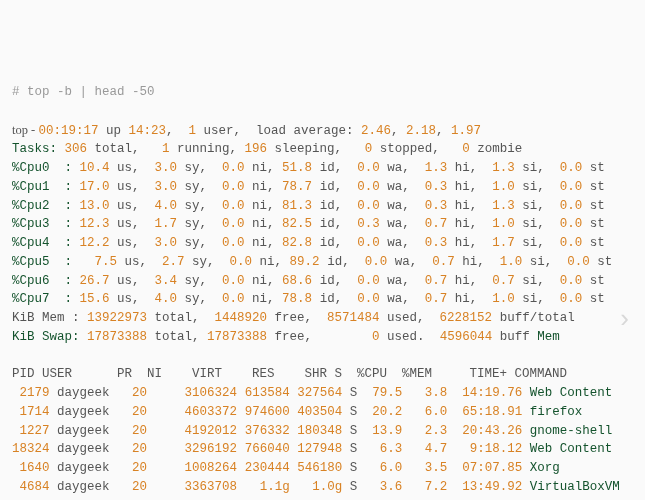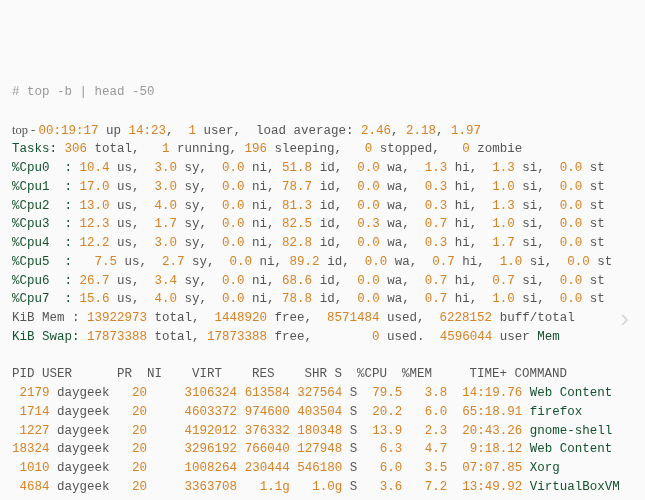--- a/index.html
+++ b/index.html
@@ -40,28 +40,28 @@
 <span class="blue">Tasks: </span><span class="orange">306</span><span> total,   </span><span class="orange">1</span><span> running, </span><span class="orange">196</span><span> sleeping,   </span><span class="orange">0</span><span> stopped,   </span><span class="orange">0</span><span> zombie</span>
 <span id="cpu-block"><span class="blue">%Cpu0  : </span><span class="orange">10.4</span> us,  <span class="orange">3.0</span> sy,  <span class="orange">0.0</span> ni, <span class="orange">51.8</span> id,  <span class="orange">0.0</span> wa,  <span class="orange">1.3</span> hi,  <span class="orange">1.3</span> si,  <span class="orange">0.0</span> st
 <span class="blue">%Cpu1  : </span><span class="orange">17.0</span> us,  <span class="orange">3.0</span> sy,  <span class="orange">0.0</span> ni, <span class="orange">78.7</span> id,  <span class="orange">0.0</span> wa,  <span class="orange">0.3</span> hi,  <span class="orange">1.0</span> si,  <span class="orange">0.0</span> st
 <span class="blue">%Cpu2  : </span><span class="orange">13.0</span> us,  <span class="orange">4.0</span> sy,  <span class="orange">0.0</span> ni, <span class="orange">81.3</span> id,  <span class="orange">0.0</span> wa,  <span class="orange">0.3</span> hi,  <span class="orange">1.3</span> si,  <span class="orange">0.0</span> st
 <span class="blue">%Cpu3  : </span><span class="orange">12.3</span> us,  <span class="orange">1.7</span> sy,  <span class="orange">0.0</span> ni, <span class="orange">82.5</span> id,  <span class="orange">0.3</span> wa,  <span class="orange">0.7</span> hi,  <span class="orange">1.0</span> si,  <span class="orange">0.0</span> st
 <span class="blue">%Cpu4  : </span><span class="orange">12.2</span> us,  <span class="orange">3.0</span> sy,  <span class="orange">0.0</span> ni, <span class="orange">82.8</span> id,  <span class="orange">0.0</span> wa,  <span class="orange">0.3</span> hi,  <span class="orange">1.7</span> si,  <span class="orange">0.0</span> st
 <span class="blue">%Cpu5  :  </span><span class="orange"> 7.5</span> us,  <span class="orange">2.7</span> sy,  <span class="orange">0.0</span> ni, <span class="orange">89.2</span> id,  <span class="orange">0.0</span> wa,  <span class="orange">0.7</span> hi,  <span class="orange">1.0</span> si,  <span class="orange">0.0</span> st
 <span class="blue">%Cpu6  : </span><span class="orange">26.7</span> us,  <span class="orange">3.4</span> sy,  <span class="orange">0.0</span> ni, <span class="orange">68.6</span> id,  <span class="orange">0.0</span> wa,  <span class="orange">0.7</span> hi,  <span class="orange">0.7</span> si,  <span class="orange">0.0</span> st
 <span class="blue">%Cpu7  : </span><span class="orange">15.6</span> us,  <span class="orange">4.0</span> sy,  <span class="orange">0.0</span> ni, <span class="orange">78.8</span> id,  <span class="orange">0.0</span> wa,  <span class="orange">0.7</span> hi,  <span class="orange">1.0</span> si,  <span class="orange">0.0</span> st
 </span><span>KiB Mem : </span><span class="orange">13922973</span><span> total,  </span><span class="orange">1448920</span><span> free,  </span><span class="orange">8571484</span><span> used,  </span><span class="orange">6228152</span><span> buff/total</span>
-<span class="blue">KiB Swap: </span><span class="orange">17873388</span><span> total, </span><span class="orange">17873388</span><span> free,        </span><span class="orange">0</span><span> used.  </span><span class="orange">4596044</span><span> user </span><span class="blue">Mem</span>
+<span class="blue">KiB Swap: </span><span class="orange">17873388</span><span> total, </span><span class="orange">17873388</span><span> free,        </span><span class="orange">0</span><span> used.  </span><span class="orange">4596044</span><span> buff </span><span class="blue">Mem</span>
 
 <span>PID USER      PR  NI    VIRT    RES    SHR S  %CPU  %MEM     TIME+ COMMAND</span>
 <span id="proc-block"><span class="orange"> 2179</span> <span>daygeek </span><span class="orange">  20</span> <span class="orange">   </span> <span class="orange">3106324</span> <span class="orange">613584</span> <span class="orange">327564</span> <span>S</span>  <span class="orange">79.5</span>  <span class="orange"> 3.8</span> <span class="orange"> 14:19.76</span> <span class="blue">Web Content</span>
 <span class="orange"> 1714</span> <span>daygeek </span><span class="orange">  20</span> <span class="orange">   </span> <span class="orange">4603372</span> <span class="orange">974600</span> <span class="orange">403504</span> <span>S</span>  <span class="orange">20.2</span>  <span class="orange"> 6.0</span> <span class="orange"> 65:18.91</span> <span class="blue">firefox</span>
 <span class="orange"> 1227</span> <span>daygeek </span><span class="orange">  20</span> <span class="orange">   </span> <span class="orange">4192012</span> <span class="orange">376332</span> <span class="orange">180348</span> <span>S</span>  <span class="orange">13.9</span>  <span class="orange"> 2.3</span> <span class="orange"> 20:43.26</span> <span class="blue">gnome-shell</span>
 <span class="orange">18324</span> <span>daygeek </span><span class="orange">  20</span> <span class="orange">   </span> <span class="orange">3296192</span> <span class="orange">766040</span> <span class="orange">127948</span> <span>S</span>  <span class="orange"> 6.3</span>  <span class="orange"> 4.7</span> <span class="orange">  9:18.12</span> <span class="blue">Web Content</span>
-<span class="orange"> 1010</span> <span>daygeek </span><span class="orange">  20</span> <span class="orange">   </span> <span class="orange">1008264</span> <span class="orange">230444</span> <span class="orange">546180</span> <span>S</span>  <span class="orange"> 6.0</span>  <span class="orange"> 3.5</span> <span class="orange"> 07:07.85</span> <span class="blue">Xorg</span>
+<span class="orange"> 1640</span> <span>daygeek </span><span class="orange">  20</span> <span class="orange">   </span> <span class="orange">1008264</span> <span class="orange">230444</span> <span class="orange">546180</span> <span>S</span>  <span class="orange"> 6.0</span>  <span class="orange"> 3.5</span> <span class="orange"> 07:07.85</span> <span class="blue">Xorg</span>
 <span class="orange"> 4684</span> <span>daygeek </span><span class="orange">  20</span> <span class="orange">   </span> <span class="orange">3363708</span> <span class="orange">  1.1g</span> <span class="orange">  1.0g</span> <span>S</span>  <span class="orange"> 3.6</span>  <span class="orange"> 7.2</span> <span class="orange"> 13:49.92</span> <span class="blue">VirtualBoxVM</span>
 <span class="orange"> 4607</span> <span>daygeek </span><span class="orange">  20</span> <span class="orange">   </span> <span class="orange">4591040</span> <span class="orange">  1.7g</span> <span class="orange">  1.6g</span> <span>S</span>  <span class="orange"> 3.0</span>  <span class="orange">11.0</span> <span class="orange"> 14:09.65</span> <span class="blue">VirtualBoxVM</span>
             
             
             
             
 </span></span>
 </div>
 
 

